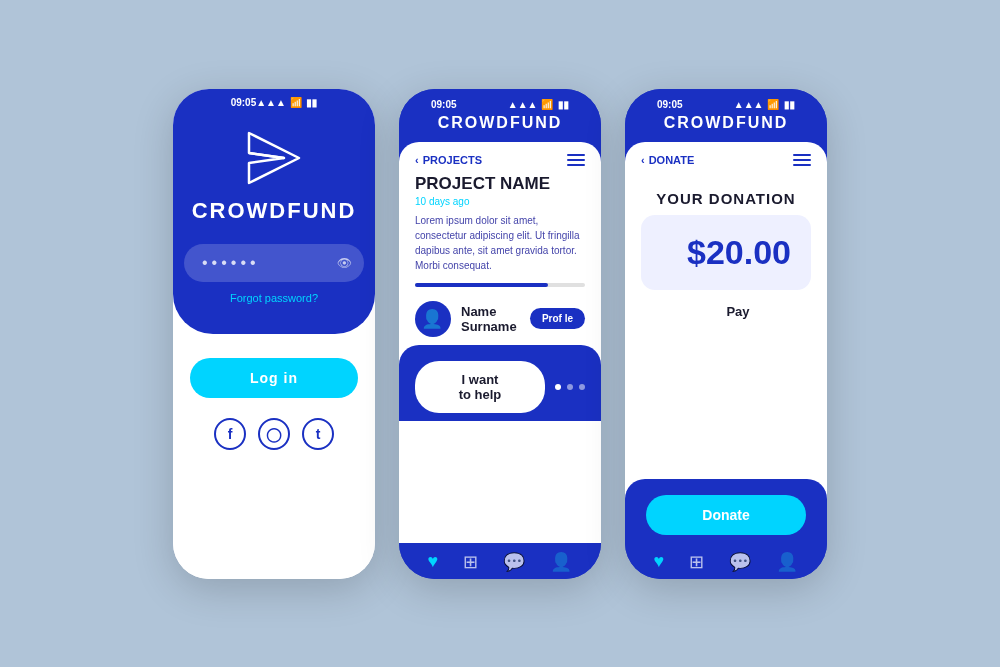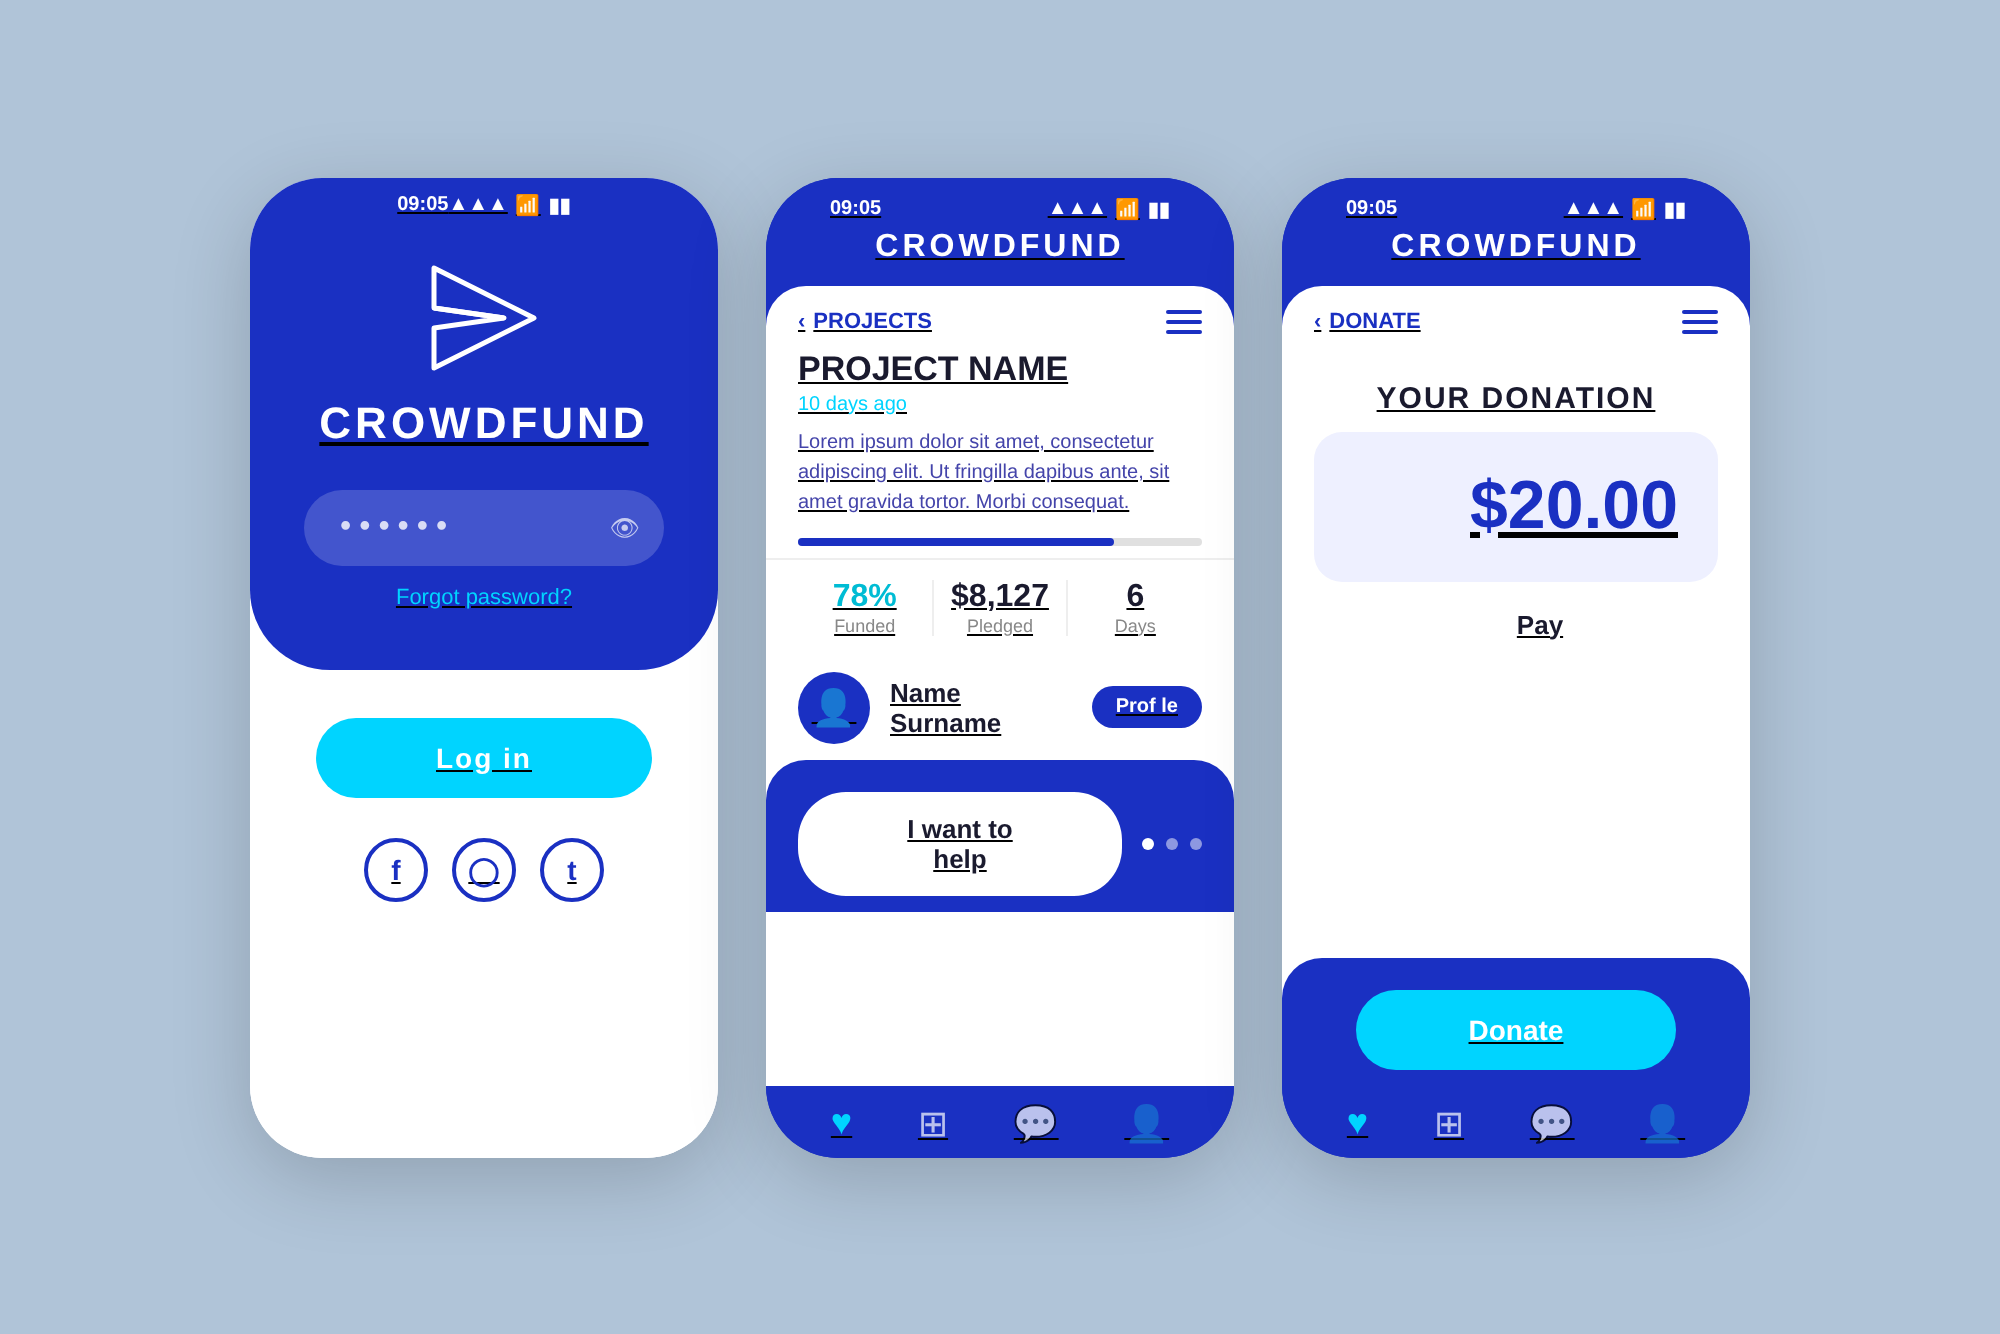--- a/index.html
+++ b/index.html
@@ -15,30 +15,29 @@
       overflow: hidden;
     }
     .phones-container {
       display: flex;
       gap: 24px;
       align-items: center;
       justify-content: center;
       padding: 20px;
     }
     .phone {
-      width: 234px;
+      width: 202px;
       height: 490px;
       background: white;
       border-radius: 36px;
       overflow: hidden;
       box-shadow: 0 10px 40px rgba(0,0,0,0.18);
       display: flex;
       flex-direction: column;
       position: relative;
-      text-decoration: underline;
     }
 
     
     .status-bar {
       display: flex;
       justify-content: space-between;
       align-items: center;
       padding: 8px 16px 4px;
       font-size: 10px;
       font-weight: 600;
@@ -517,34 +516,20 @@
       <div class="project-title">PROJECT NAME</div>
       <div class="project-date">10 days ago</div>
       <div class="project-desc">Lorem ipsum dolor sit amet, consectetur adipiscing elit. Ut fringilla dapibus ante, sit amet gravida tortor. Morbi consequat.</div>
 
       <div class="progress-bar-container">
         <div class="progress-bg">
           <div class="progress-fill" style="width:78%"></div>
         </div>
       </div>
 
-      <div class="stats-row">
-        <div class="stat-item">
-          <div class="stat-value cyan">78%</div>
-          <div class="stat-label">Funded</div>
-        </div>
-        <div class="stat-item">
-          <div class="stat-value">$8,127</div>
-          <div class="stat-label">Pledged</div>
-        </div>
-        <div class="stat-item">
-          <div class="stat-value">6</div>
-          <div class="stat-label">Days</div>
-        </div>
-      </div>
 
       <div class="user-row">
         <div class="avatar-circle">
           <span class="avatar-icon">👤</span>
         </div>
         <span class="user-name">Name Surname</span>
         <button class="profile-btn">Prof le</button>
       </div>
 
       <div class="bottom-card">

